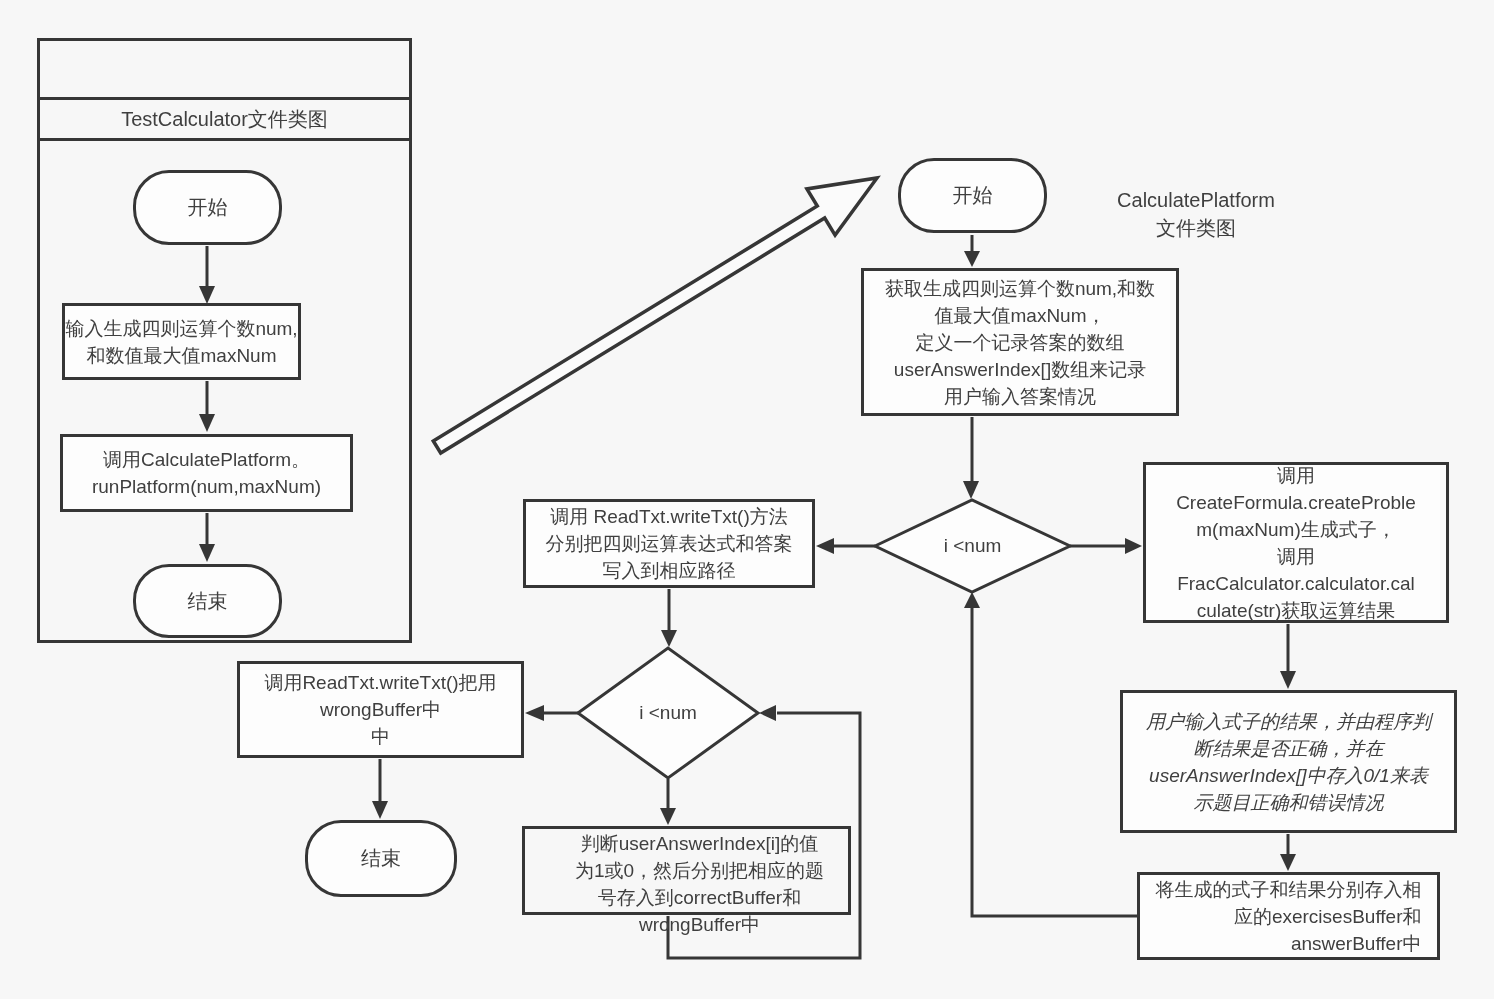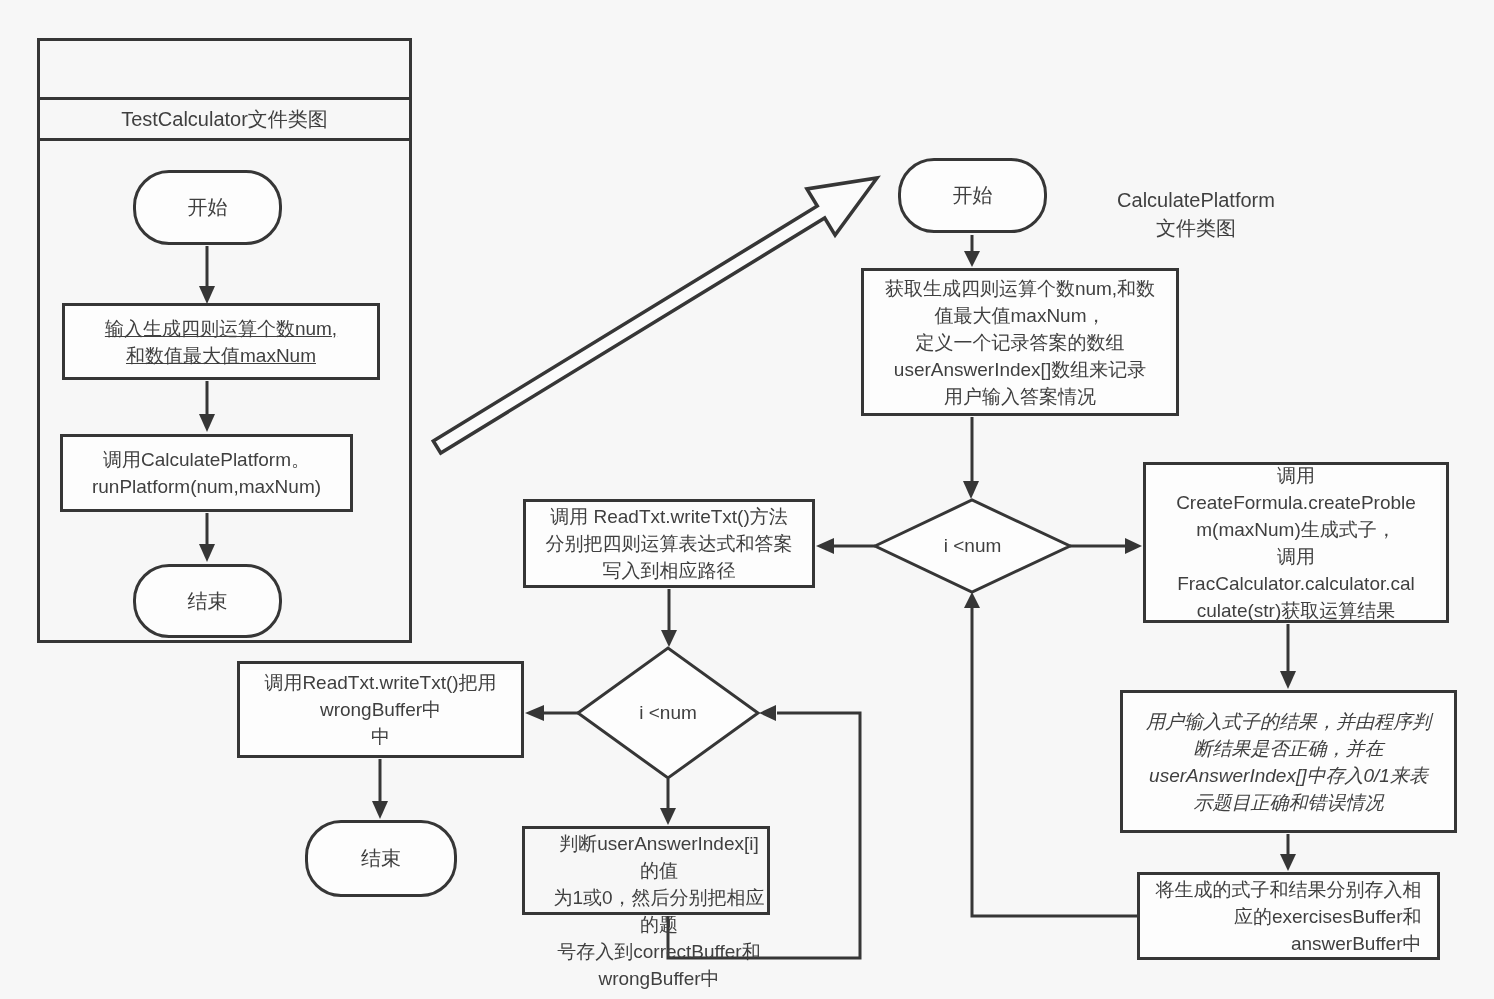--- a/index.html
+++ b/index.html
@@ -93,21 +93,21 @@
     <polygon points="875,546 972,500 1070,546 972,592" fill="#fdfdfd" stroke="#363636" stroke-width="3"></polygon>
     <polygon points="578,713 668,648 758,713 668,778" fill="#fdfdfd" stroke="#363636" stroke-width="3"></polygon>
   </svg>
 
   <div class="container" style="left:37px;top:38px;width:375px;height:605px;">
     <div class="container-header"></div>
     <div class="container-title">TestCalculator文件类图</div>
   </div>
 
   <div class="node term" style="left:133px;top:170px;width:149px;height:75px;">开始</div>
-  <div class="node rect" style="left:62px;top:303px;width:318px;height:77px;text-decoration:underline;">输入生成四则运算个数num,
+  <div class="node rect" style="left:62px;top:303px;width:239px;height:77px;">输入生成四则运算个数num,
 和数值最大值maxNum</div>
   <div class="node rect" style="left:60px;top:434px;width:293px;height:78px;">调用CalculatePlatform。
 runPlatform(num,maxNum)</div>
   <div class="node term" style="left:133px;top:564px;width:149px;height:74px;">结束</div>
 
   <div class="free-label" style="left:1090px;top:186px;width:212px;">CalculatePlatform
 文件类图</div>
 
   <div class="node term" style="left:898px;top:158px;width:149px;height:75px;">开始</div>
   <div class="node rect" style="left:813px;top:268px;width:318px;height:148px;margin-left:48px;">获取生成四则运算个数num,和数
@@ -127,21 +127,21 @@
 示题目正确和错误情况</div>
   <div class="node rect" style="left:1137px;top:872px;width:303px;height:88px;text-align:right;">将生成的式子和结果分别存入相
 应的exercisesBuffer和
 answerBuffer中</div>
   <div class="node rect" style="left:523px;top:499px;width:292px;height:89px;">调用 ReadTxt.writeTxt()方法
 分别把四则运算表达式和答案
 写入到相应路径</div>
   <div class="node rect" style="left:237px;top:661px;width:287px;height:97px;">调用ReadTxt.writeTxt()把用
 wrongBuffer中
 中</div>
-  <div class="node rect top-align" style="left:522px;top:826px;width:248px;height:89px;background:transparent;padding-left:26px;">判断userAnswerIndex[i]的值
+  <div class="node rect top-align" style="left:522px;top:826px;width:329px;height:89px;background:transparent;padding-left:26px;">判断userAnswerIndex[i]的值
 为1或0，然后分别把相应的题
 号存入到correctBuffer和
 wrongBuffer中</div>
   <div class="node term" style="left:305px;top:820px;width:152px;height:77px;">结束</div>
 
   <div class="diamond-label" style="left:875px;top:500px;width:195px;height:92px;">i &lt;num</div>
   <div class="diamond-label" style="left:578px;top:648px;width:180px;height:130px;">i &lt;num</div>
 
 </div>
 

